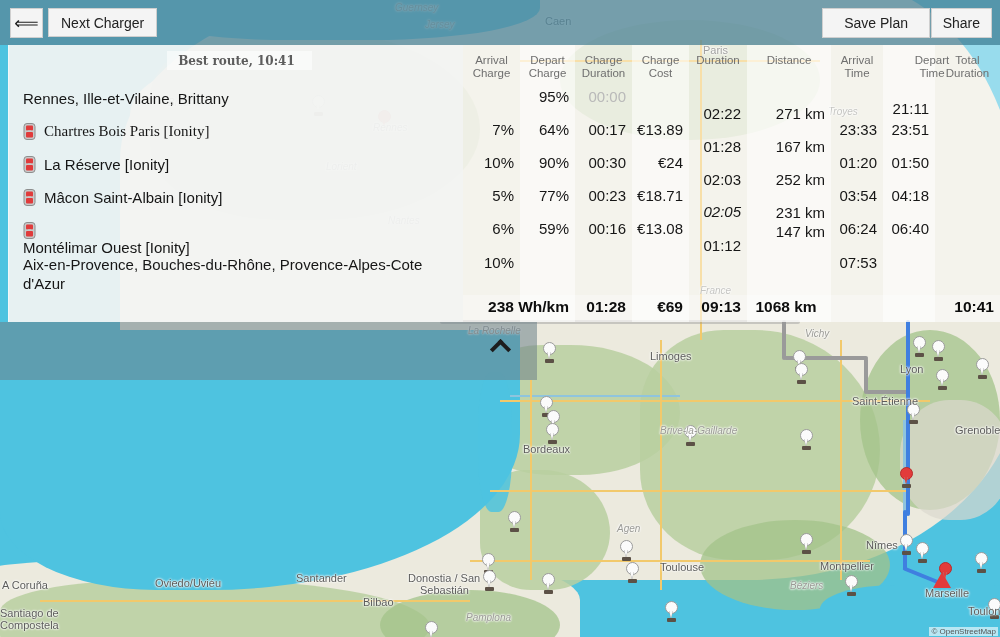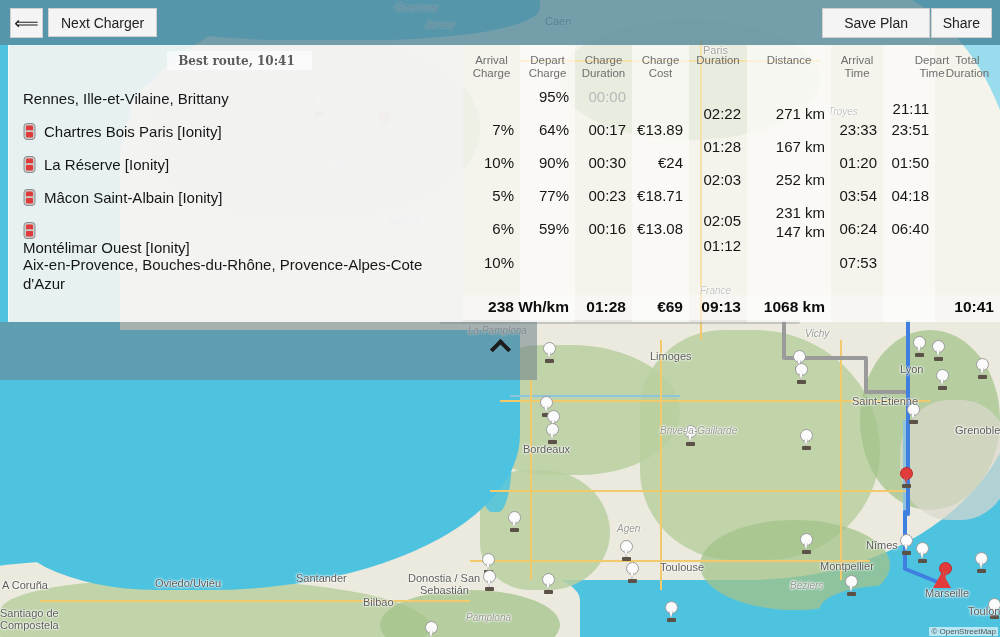--- a/index.html
+++ b/index.html
@@ -364,21 +364,21 @@
     <div class="map-label ital" style="left: 425px; top: 19px;">Jersey</div>
     <div class="map-label big" style="left: 545px; top: 15px;">Caen</div>
     <div class="map-label ital" style="left: 168px; top: 97px;">Brest</div>
     <div class="map-label ital" style="left: 373px; top: 122px;">Rennes</div>
     <div class="map-label big" style="left: 703px; top: 44px;">Paris</div>
     <div class="map-label ital" style="left: 828px; top: 106px;">Troyes</div>
     <div class="map-label ital" style="left: 326px; top: 161px;">Lorient</div>
     <div class="map-label ital" style="left: 388px; top: 215px;">Nantes</div>
     <div class="map-label ital" style="left: 700px; top: 285px;">France</div>
     <div class="map-label ital" style="left: 805px; top: 328px;">Vichy</div>
-    <div class="map-label ital" style="left: 468px; top: 325px;">La Pamplona</div>
+    <div class="map-label ital" style="left: 468px; top: 325px;">La Rochelle</div>
     <div class="map-label big" style="left: 650px; top: 350px;">Limoges</div>
     <div class="map-label big" style="left: 900px; top: 363px;">Lyon</div>
     <div class="map-label big" style="left: 852px; top: 395px;">Saint-Étienne</div>
     <div class="map-label big" style="left: 955px; top: 424px;">Grenoble</div>
     <div class="map-label ital" style="left: 660px; top: 425px;">Brive-la-Gaillarde</div>
     <div class="map-label big" style="left: 523px; top: 443px;">Bordeaux</div>
     <div class="map-label ital" style="left: 617px; top: 523px;">Agen</div>
     <div class="map-label big" style="left: 866px; top: 539px;">Nîmes</div>
     <div class="map-label big" style="left: 660px; top: 561px;">Toulouse</div>
     <div class="map-label big" style="left: 820px; top: 560px;">Montpellier</div>
@@ -408,21 +408,21 @@
 <div id="panel">
 
   <div id="panel-left">
     <div id="best-route-bg"></div>
     <div id="best-route">Best route, 10:41</div>
     <div id="stop-list">
         <div class="stop" style="top: 44px; width: 432px;">
           <span style="display: inline-block; width: 0px;"></span>
           <span>Rennes, Ille-et-Vilaine, Brittany</span>
         </div>
-        <div class="stop" style="top: 77px; width: 432px;">
+        <div class="stop" style="top: 77px; width: 432px; font-family: Liberation Serif, serif;">
           <span class="charger-ico"><svg viewBox="0 0 13 17" width="13" height="17">
               <rect x="1" y="0.5" width="11" height="16" rx="3" fill="#c9c9c9" stroke="#8e8e8e"></rect>
               <rect x="3" y="2.5" width="7" height="5" rx="1" fill="#e03b3b"></rect>
               <rect x="3" y="9" width="7" height="5.5" rx="1" fill="#e03b3b"></rect>
               <rect x="4.5" y="7.3" width="4" height="1.6" fill="#c9c9c9"></rect>
             </svg></span>
           <span>Chartres Bois Paris [Ionity]</span>
         </div>
         <div class="stop" style="top: 110px; width: 432px;">
           <span class="charger-ico"><svg viewBox="0 0 13 17" width="13" height="17">
@@ -512,29 +512,29 @@
         <div class="cell" style="left: 368px; width: 52px; top: 175px; padding-right: 6px;">06:24</div>
         <div class="cell" style="left: 420px; width: 52px; top: 175px; padding-right: 6px;">06:40</div>
         <div class="cell" style="left: 0px; width: 57px; top: 209px; padding-right: 6px;">10%</div>
         <div class="cell" style="left: 368px; width: 52px; top: 209px; padding-right: 6px;">07:53</div>
         <div class="cell" style="left: 226px; width: 58px; top: 59.5px; padding-right: 6px;">02:22</div>
         <div class="cell" style="left: 284px; width: 84px; top: 59.5px; padding-right: 6px;">271 km</div>
         <div class="cell" style="left: 226px; width: 58px; top: 92.5px; padding-right: 6px;">01:28</div>
         <div class="cell" style="left: 284px; width: 84px; top: 92.5px; padding-right: 6px;">167 km</div>
         <div class="cell" style="left: 226px; width: 58px; top: 125.5px; padding-right: 6px;">02:03</div>
         <div class="cell" style="left: 284px; width: 84px; top: 125.5px; padding-right: 6px;">252 km</div>
-        <div class="cell" style="left: 226px; width: 58px; top: 167px; padding-right: 6px;">02:05</div>
+        <div class="cell" style="left: 226px; width: 58px; top: 158px; padding-right: 6px; font-style: italic;">02:05</div>
         <div class="cell" style="left: 284px; width: 84px; top: 158.5px; padding-right: 6px;">231 km</div>
         <div class="cell" style="left: 226px; width: 58px; top: 192px; padding-right: 6px;">01:12</div>
         <div class="cell" style="left: 284px; width: 84px; top: 178px; padding-right: 6px;">147 km</div>
         <div class="cell tot" style="left: 0px; width: 112px; top: 253px; padding-right: 6px;">238 Wh/km</div>
         <div class="cell tot" style="left: 112px; width: 57px; top: 253px; padding-right: 6px;">01:28</div>
         <div class="cell tot" style="left: 169px; width: 57px; top: 253px; padding-right: 6px;">€69</div>
         <div class="cell tot" style="left: 226px; width: 58px; top: 253px; padding-right: 6px;">09:13</div>
-        <div class="cell tot" style="left: 284px; width: 84px; top: 253px; padding-right: 6px;">1068 km</div>
+        <div class="cell tot" style="left: 284px; width: 84px; top: 253px; padding-right: 6px; text-align: center;">1068 km</div>
         <div class="cell tot" style="left: 472px; width: 65px; top: 253px; padding-right: 6px;">10:41</div>
       </div>
   </div>
 </div>
 
 <div id="panel-tail"></div>
 <div id="collapse">
   <div class="chev"></div>
 </div>
 

